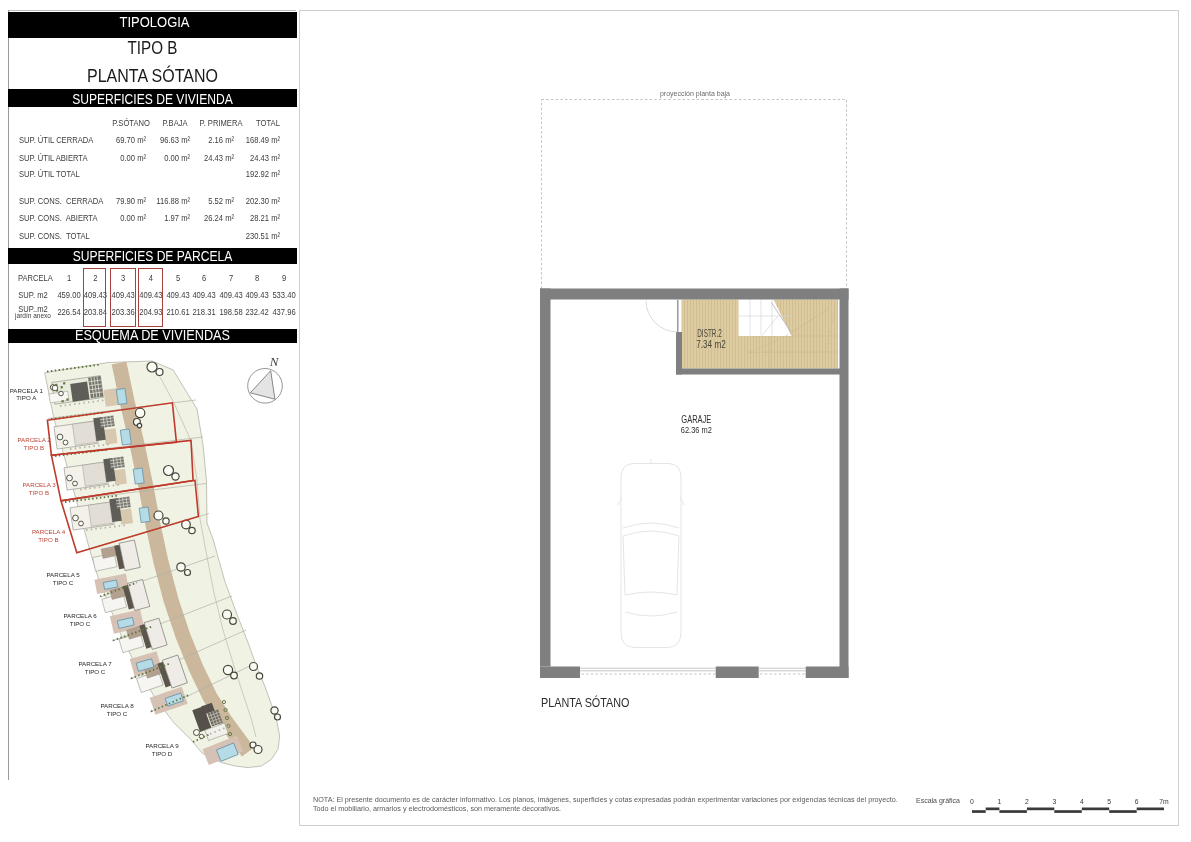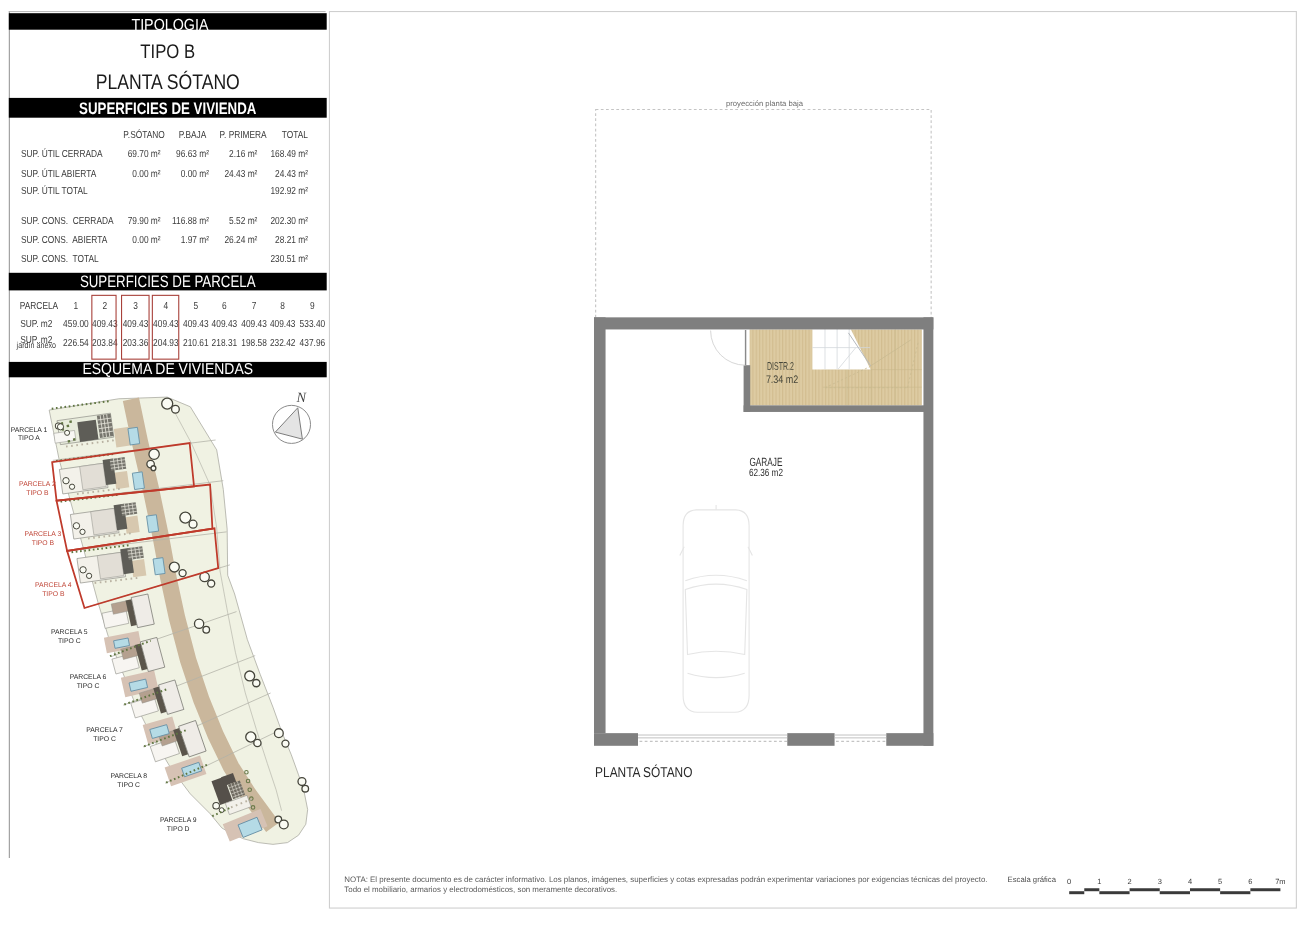--- a/index.html
+++ b/index.html
@@ -12,25 +12,25 @@
   .cc{position:absolute;font-size:7.6px;color:#3c3c3c;white-space:nowrap;transform:translateX(-50%) scaleY(1.22);}
   .sy{display:inline-block;transform-origin:50% 60%;}
 </style>
 </head>
 <body>
 
 <div class="abs" style="left:8px;top:9.5px;width:288px;height:770px;border-top:1px solid #bbb;border-left:1px solid #9a9a9a;box-sizing:border-box;"></div>
 
 <div class="abs" style="left:299px;top:10px;width:880px;height:816px;border:1px solid #cfcfcf;box-sizing:border-box;"></div>
 
-<div class="band" style="top:11.5px;height:15px;line-height:20.5px;font-size:13px;">
+<div class="band" style="top:11.5px;height:26px;line-height:20.5px;font-size:13px;">
 <span class="sy" style="transform:translateY(1px) scaleY(1.12);margin-left:4px;">TIPOLOGIA</span></div>
 <div class="ct" style="top:38px;font-size:15.2px;"><span class="sy" style="transform:translateY(1px) scaleY(1.18);">TIPO B</span></div>
 <div class="ct" style="top:66px;font-size:16px;"><span class="sy" style="transform:translateY(1.5px) scaleY(1.2);">PLANTA SÓTANO</span></div>
-<div class="band" style="top:89px;height:17.5px;line-height:17.5px;font-size:12.1px;font-weight:bold;">
+<div class="band" style="top:89px;height:17.5px;line-height:17.5px;font-size:12.1px;">
 <span class="sy" style="transform:translateY(2.2px) scaleY(1.25);">SUPERFICIES DE VIVIENDA</span></div>
 
 <div class="cc" style="left:131px;top:118px;">P.SÓTANO</div>
 <div class="cc" style="left:175px;top:118px;">P.BAJA</div>
 <div class="cc" style="left:221px;top:118px;">P. PRIMERA</div>
 <div class="cc" style="left:268px;top:118px;">TOTAL</div>
 
 <div class="cell" style="left:19px;top:134.5px;">SUP. ÚTIL CERRADA</div>
 <div class="rt" style="left:146px;top:134.5px;">69.70 m²</div>
 <div class="rt" style="left:190px;top:134.5px;">96.63 m²</div>

